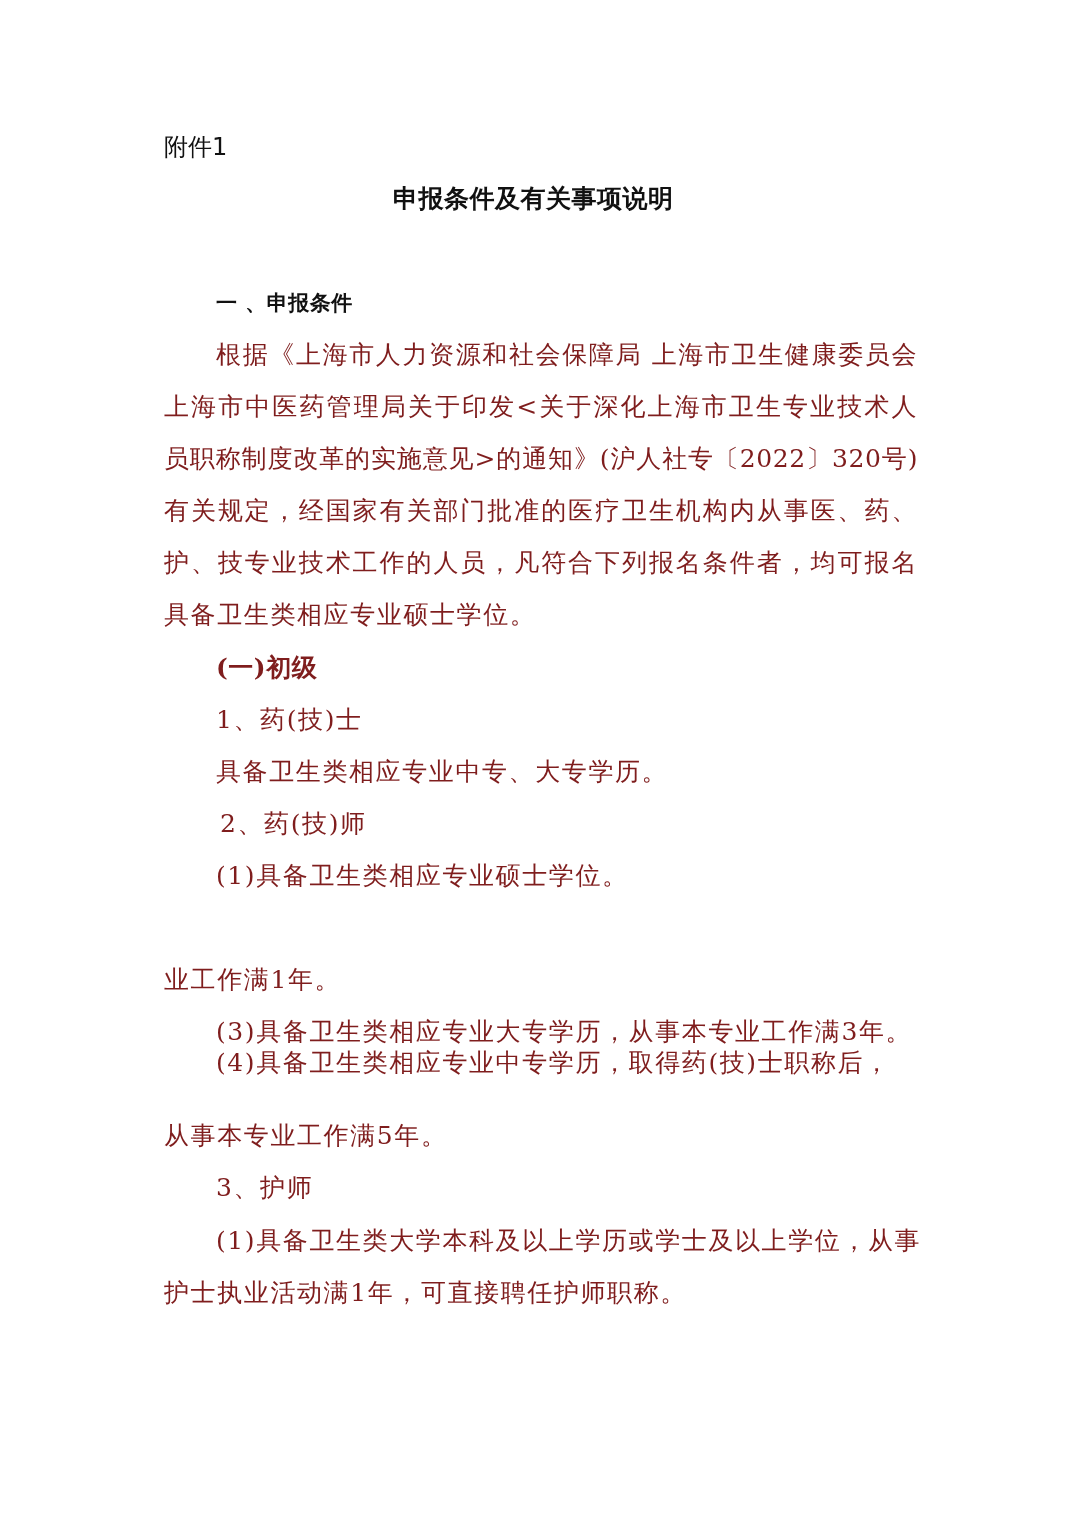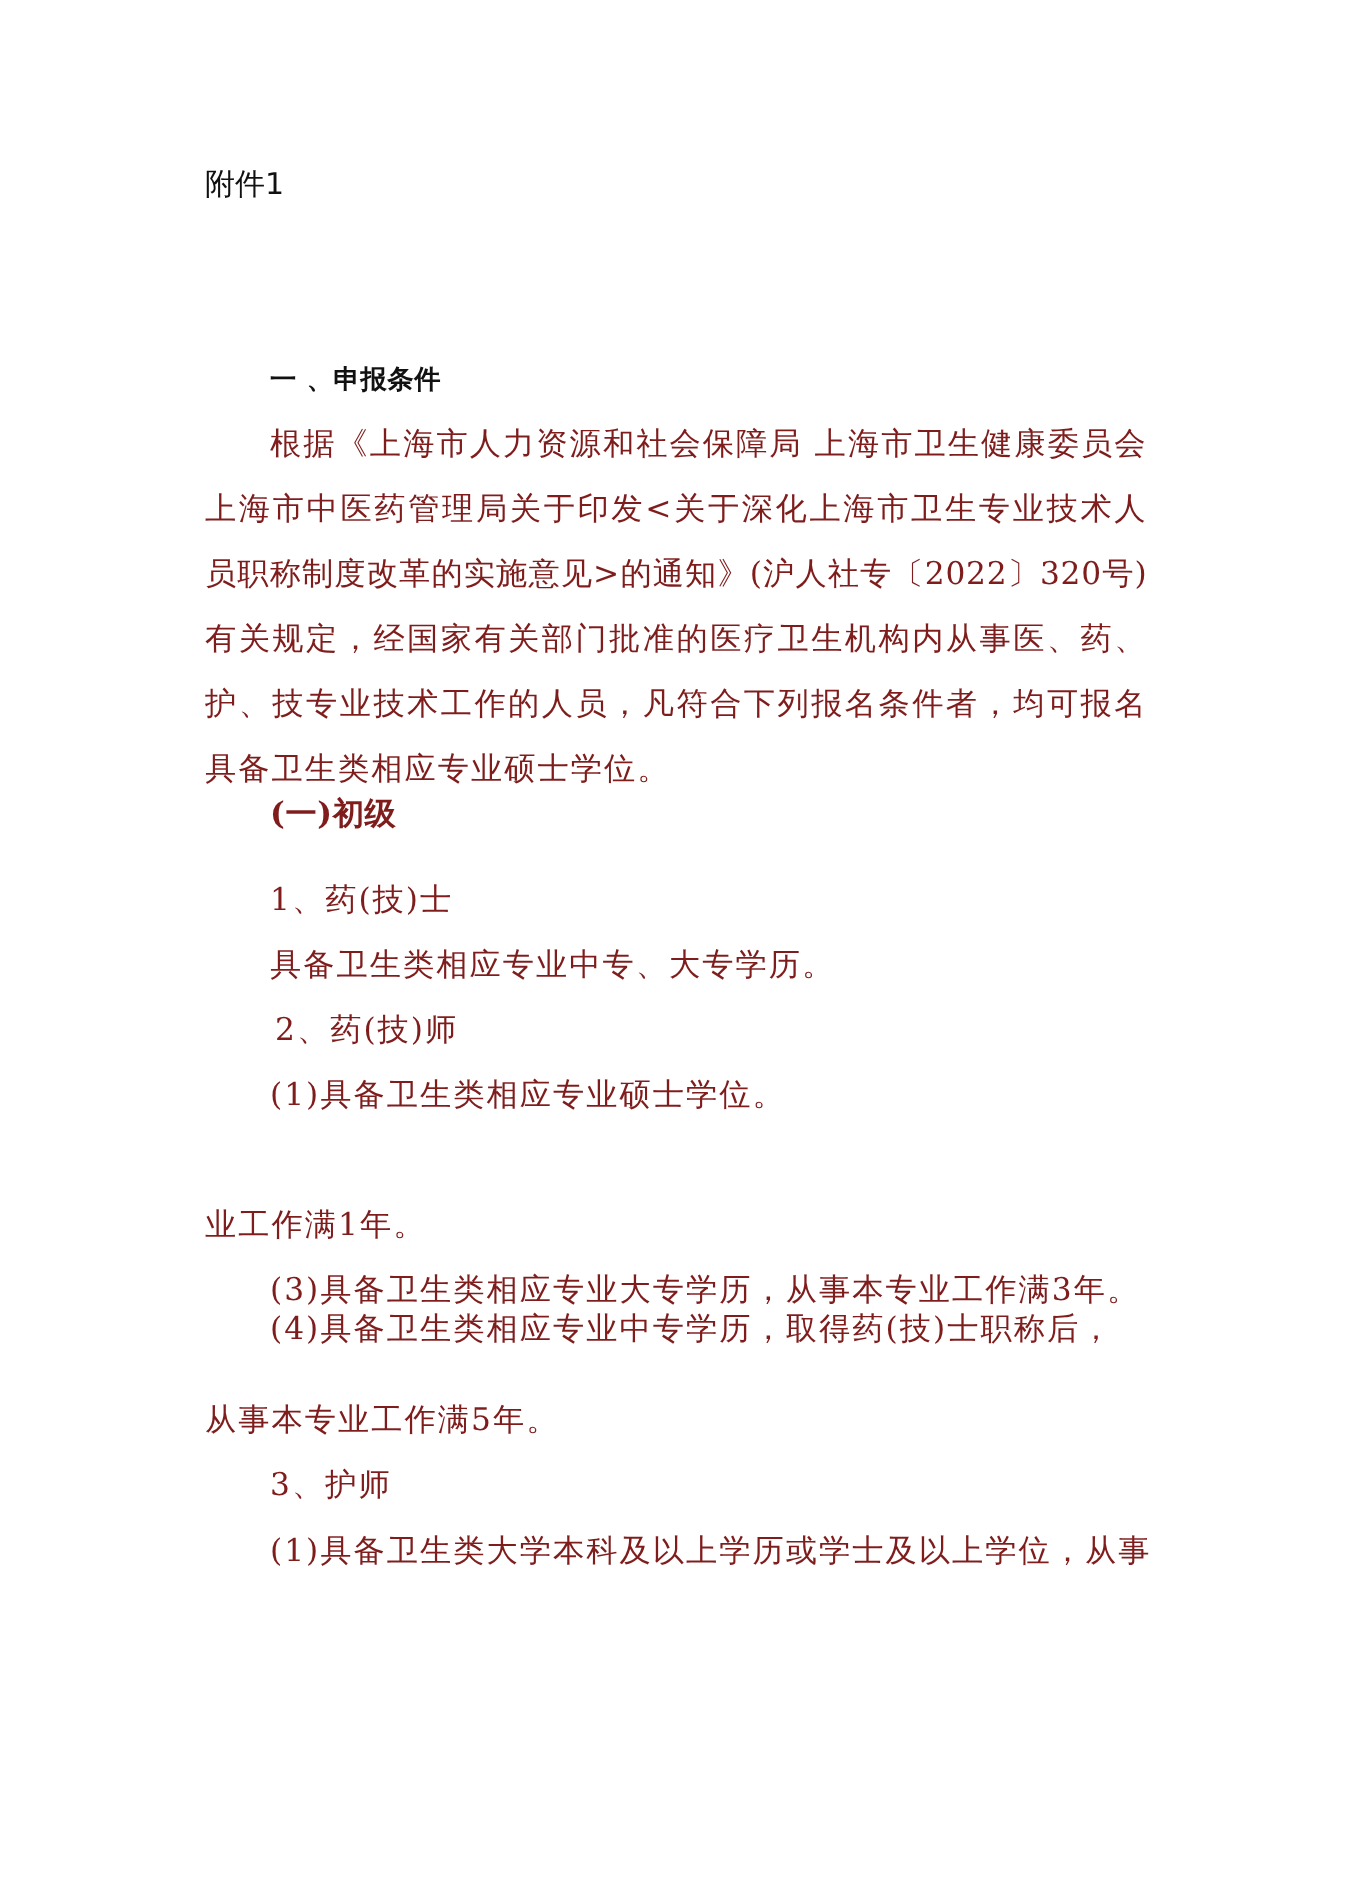--- a/index.html
+++ b/index.html
@@ -43,40 +43,42 @@
       text-align-last: justify;
     }
   </style>
 </head>
 <body>
 
 <div class="page">
 
   <div class="line sans" style="left:164px; top:132px; font-size:24px; letter-spacing:0;">附件1</div>
 
+  <div class="line sans bold" style="left:393px; top:184px; font-size:25px; letter-spacing:0.5px;">申报条件及有关事项说明</div>
 
   <div class="line sans bold" style="left:216px; top:288px; font-size:21px; letter-spacing:0.5px; white-space:pre;">一 、申报条件</div>
 
   <div>
     <div class="line" style="left:216px; top:340px; width:702px; text-align:justify; text-align-last:justify;">根据《上海市人力资源和社会保障局 上海市卫生健康委员会</div>
     <div class="line justify" style="left:164px; top:392px;">上海市中医药管理局关于印发&lt;关于深化上海市卫生专业技术人</div>
     <div class="line justify" style="left:164px; top:444px; letter-spacing:0.6px;">员职称制度改革的实施意见&gt;的通知》(沪人社专〔2022〕320号)</div>
     <div class="line justify" style="left:164px; top:496px;">有关规定，经国家有关部门批准的医疗卫生机构内从事医、药、</div>
     <div class="line justify" style="left:164px; top:548px;">护、技专业技术工作的人员，凡符合下列报名条件者，均可报名</div>
     <div class="line" style="left:164px; top:600px;">具备卫生类相应专业硕士学位。</div>
   </div>
 
-  <div class="line bold" style="left:216px; top:636px; letter-spacing:0.5px;text-align:center;">(一)初级</div>
+  <div class="line bold" style="left:216px; top:653px; letter-spacing:0.5px;text-align:center;">(一)初级</div>
 
   <div class="line" style="left:216px; top:705px;">1、药(技)士</div>
   <div class="line" style="left:216px; top:757px;">具备卫生类相应专业中专、大专学历。</div>
 
   <div class="line" style="left:220px; top:809px;">2、药(技)师</div>
   <div class="line" style="left:216px; top:861px;">(1)具备卫生类相应专业硕士学位。</div>
   <div class="line" style="left:164px; top:965px;">业工作满1年。</div>
   <div class="line" style="left:216px; top:1017px;">(3)具备卫生类相应专业大专学历，从事本专业工作满3年。</div>
   <div class="line" style="left:216px; top:1048px;">(4)具备卫生类相应专业中专学历，取得药(技)士职称后，</div>
   <div class="line" style="left:164px; top:1121px;">从事本专业工作满5年。</div>
 
   <div class="line" style="left:216px; top:1173px;">3、护师</div>
   <div class="line" style="left:216px; top:1226px; width:702px; text-align:justify; text-align-last:justify;">(1)具备卫生类大学本科及以上学历或学士及以上学位，从事</div>
+  <div class="line" style="left:164px; top:1278px;">护士执业活动满1年，可直接聘任护师职称。</div>
 
 </div>
 
 </body></html>

